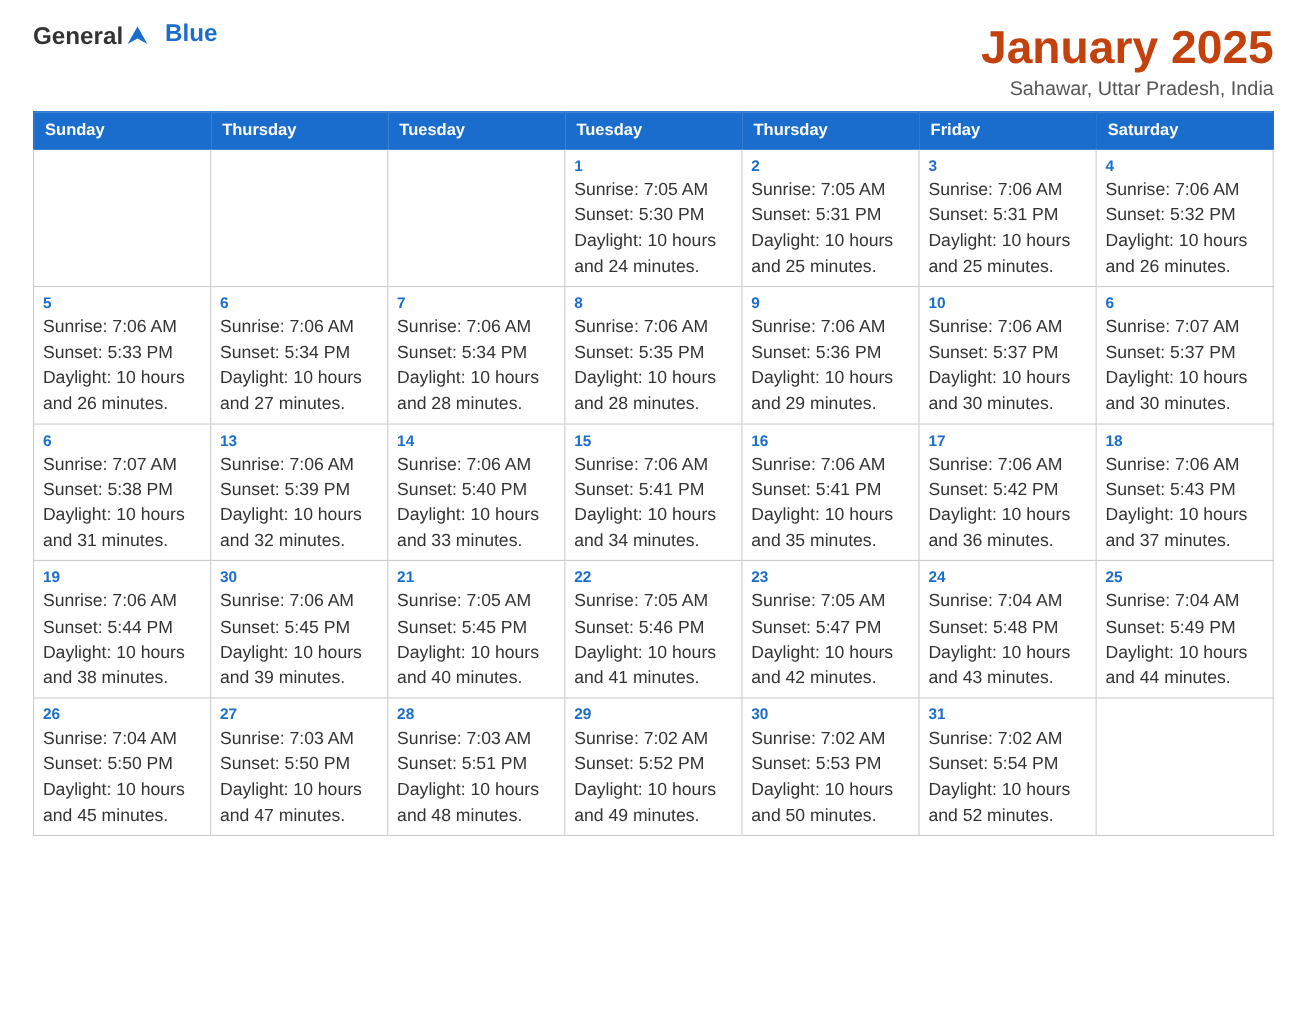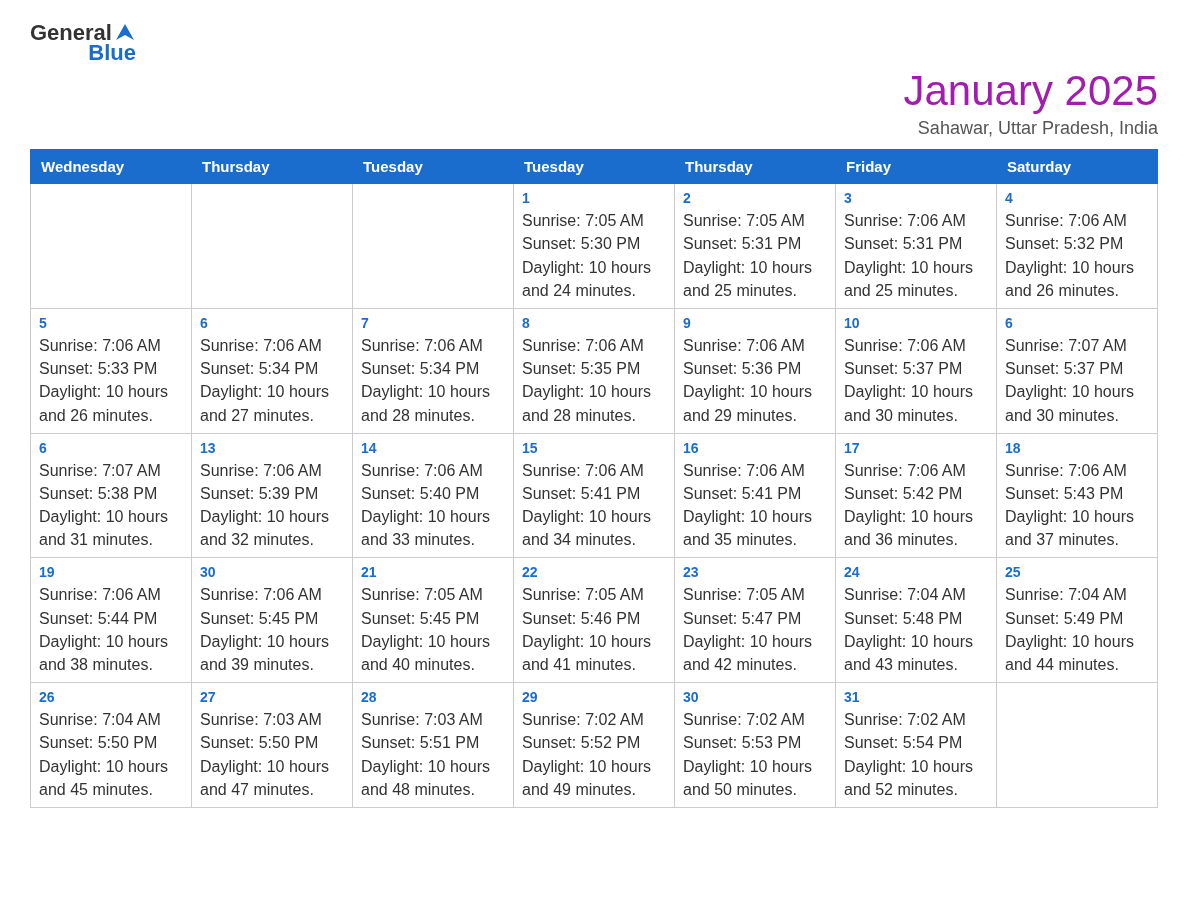--- a/index.html
+++ b/index.html
@@ -34,24 +34,23 @@
     .logo-icon {
       display: flex;
       align-items: flex-end;
       margin-left: 2px;
     }
     .title-block {
       text-align: right;
     }
     .calendar-title {
       font-size: 42px;
-      font-weight: normal;
-      color: #a21caf;
+      font-weight: bold;
+      color: #c2410c;
       line-height: 1.1;
-      margin-top: 48px;
     }
     .calendar-subtitle {
       font-size: 18px;
       color: #555;
       margin-top: 4px;
       text-align: right;
     }
     table {
       width: 100%;
       border-collapse: collapse;
@@ -90,42 +89,42 @@
     tbody tr td:first-child .day-number,
     tbody tr td:last-child .day-number {
       color: #1a6dcc;
     }
   </style>
 </head>
 <body>
 
 <div class="header">
   <div class="logo">
-    <div style="display:flex; flex-direction:column; align-items:flex-end;">
+    <div style="display:flex; flex-direction:row; align-items:center;">
       <div style="display:flex; align-items:center;">
         <span class="logo-text-general">General</span>
         <div class="logo-icon">
           <svg width="22" height="22" viewBox="0 0 22 22">
             <polygon points="11,2 20,18 11,13 2,18" fill="#1a6dcc"></polygon>
           </svg>
         </div>
       </div>
       <span class="logo-text-blue" style="margin-top:-6px; margin-left:14px;">Blue</span>
     </div>
   </div>
   <div class="title-block">
     <div class="calendar-title">January 2025</div>
     <div class="calendar-subtitle">Sahawar, Uttar Pradesh, India</div>
   </div>
 </div>
 
 <table>
   <thead>
     <tr>
-    <th>Wednesday</th>
+    <th>Sunday</th>
         <th>Thursday</th>
         <th>Tuesday</th>
         <th>Tuesday</th>
         <th>Thursday</th>
         <th>Friday</th>
         <th>Saturday</th>
       </tr>
   </thead>
   <tbody id="calendar-body">
   <tr>

